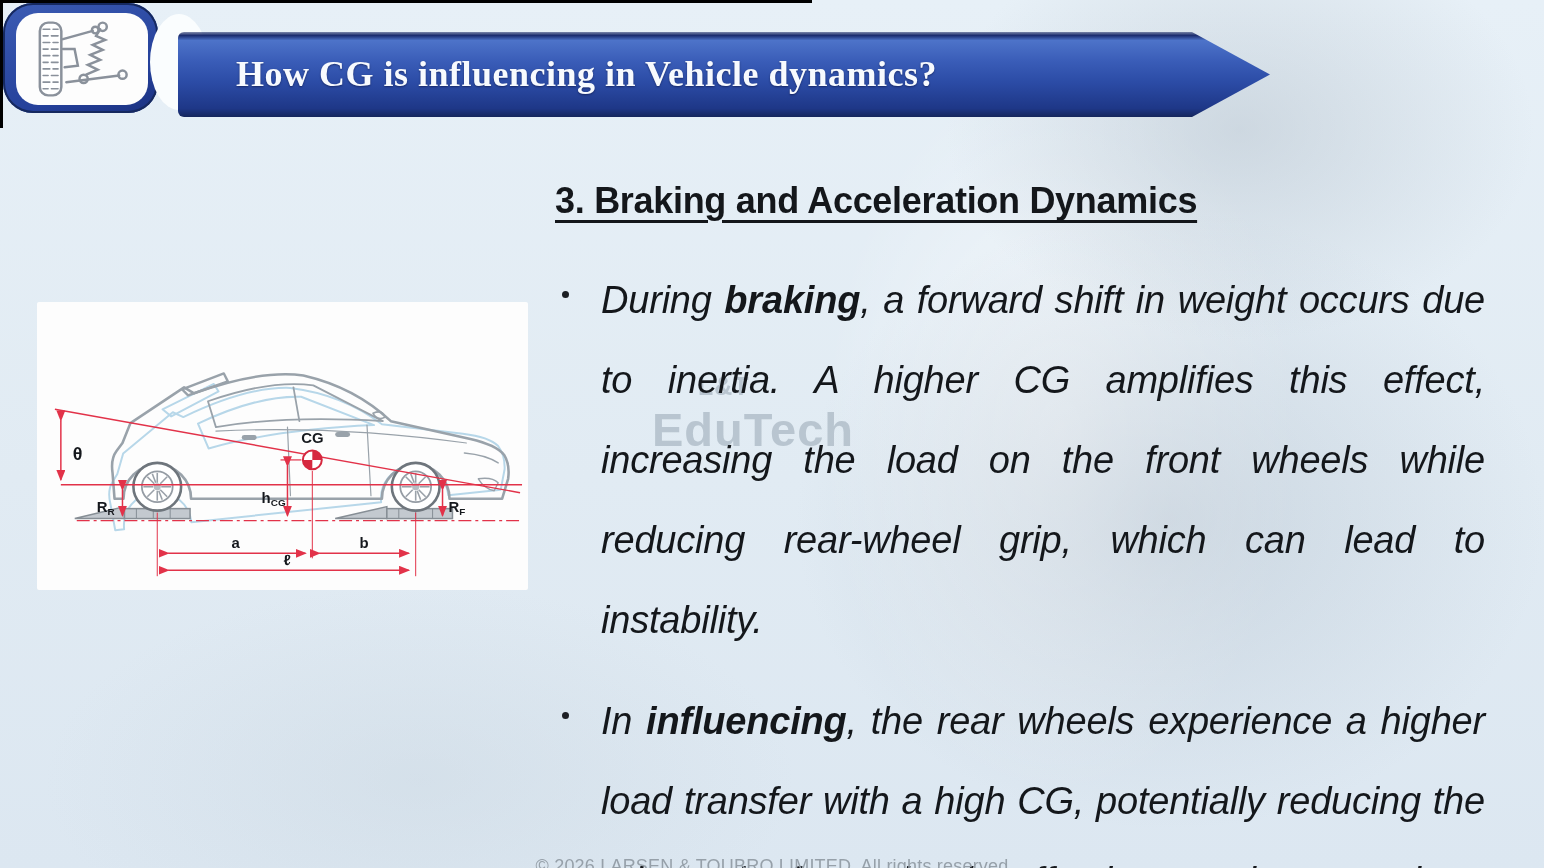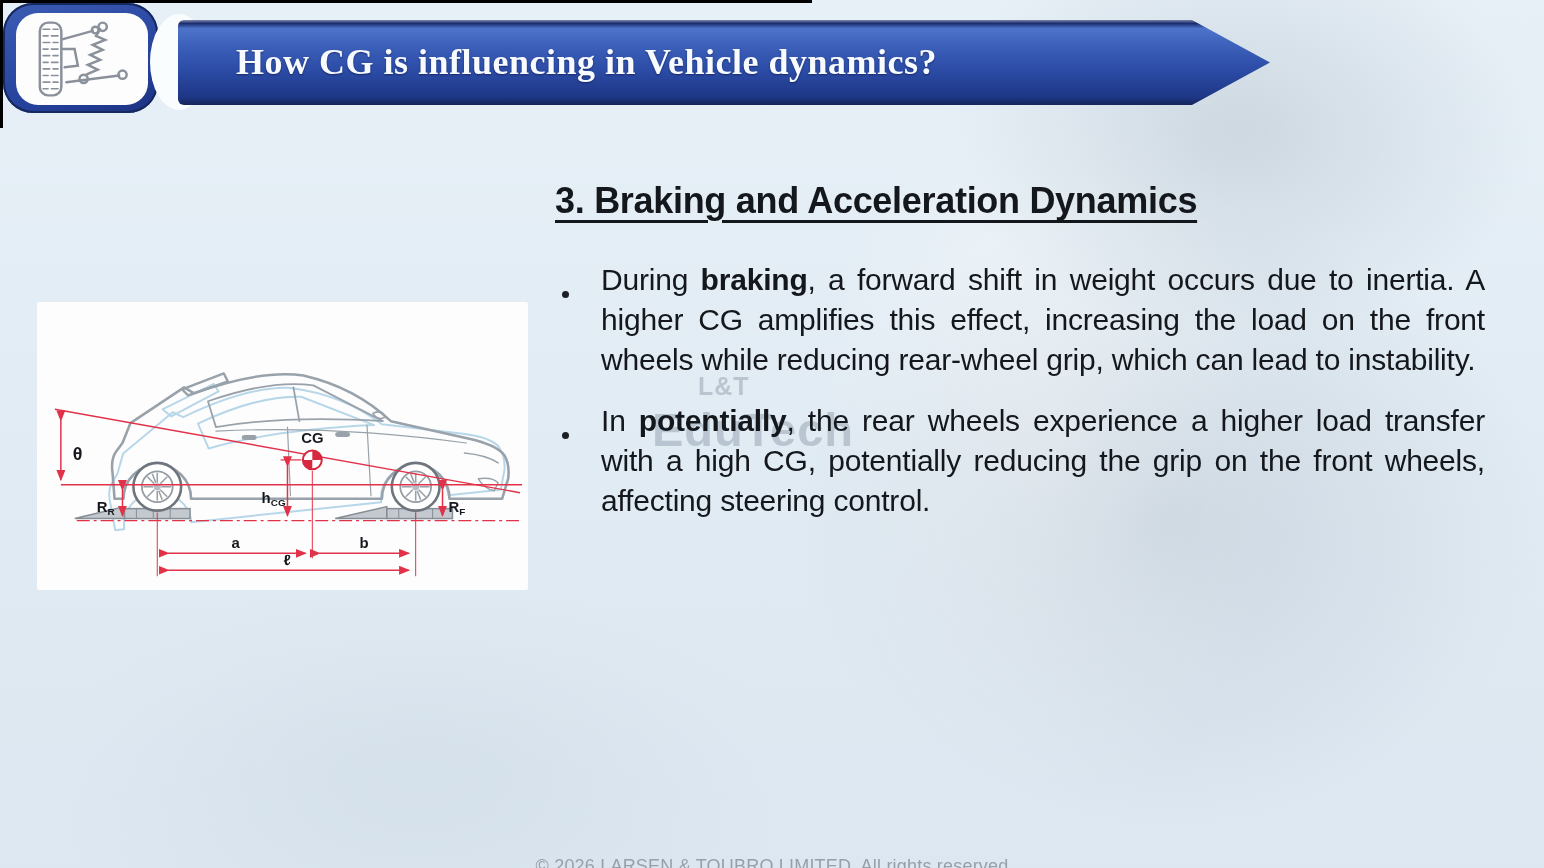--- a/index.html
+++ b/index.html
@@ -27,21 +27,21 @@
     position:absolute;left:13px;top:10px;width:132px;height:92px;
     background:#fdfdfd;border-radius:22px;
     display:flex;align-items:center;justify-content:center;
   }
   
   .banner-cap{
     position:absolute;left:150px;top:14px;width:58px;height:96px;
     background:#fafdfe;border-radius:50%;
   }
   .banner{
-    position:absolute;left:178px;top:20px;width:1092px;height:85px;
+    position:absolute;left:178px;top:32px;width:1092px;height:85px;
     clip-path:polygon(0 0,calc(100% - 78px) 0,100% 50%,calc(100% - 78px) 100%,0 100%);
     background:linear-gradient(180deg,#17266184 0,#1b2c6e 4%,#4d73c9 10%,#3a5db8 34%,#2b4ba5 60%,#1e3787 90%,#15265c 100%);
     border-radius:6px 0 0 6px;
   }
   .banner-title{
     position:absolute;left:58px;top:0;height:85px;line-height:84px;
     font-family:"Liberation Serif","DejaVu Serif",serif;font-weight:700;
     font-size:36px;color:#f7fafe;letter-spacing:.5px;
     text-shadow:0 1px 2px rgba(0,0,30,.45);white-space:nowrap;
   }
@@ -51,21 +51,21 @@
   .watermark .wm2{font-size:47px;font-weight:600;margin-top:7px;letter-spacing:1px;}
   
   .content{position:absolute;left:555px;top:158px;width:930px;z-index:2;color:#14171b;}
   .heading{
     font-size:36px;font-weight:700;letter-spacing:-.3px;white-space:nowrap;
     text-decoration:underline;text-decoration-thickness:3px;text-underline-offset:7px;margin-top:22px;
   }
   .bullets{list-style:none;margin:38px 0 0 0;padding:0;}
   .bullets li{
     position:relative;padding-left:46px;text-align:justify;
-    font-size:30px;line-height:40px;letter-spacing:-.2px;
+    font-size:38px;line-height:80px;letter-spacing:-.2px;font-style:italic;
   }
   .bullets li + li{margin-top:21px;}
   .bullets li::before{
     content:"";position:absolute;left:7px;top:31px;width:7px;height:7px;
     border-radius:50%;background:#1c1f24;
   }
   .bullets b{font-weight:700;}
   
   .diagram-card{
     position:absolute;left:37px;top:302px;width:491px;height:288px;
@@ -119,21 +119,21 @@
 
   <div class="watermark">
     <div class="wm1">L&amp;T</div>
     <div class="wm2">EduTech</div>
   </div>
 
   <div class="content">
     <div class="heading">3. Braking and Acceleration Dynamics</div>
     <ul class="bullets">
       <li><span>During </span><b>braking</b><span>, a forward shift in weight occurs due to inertia. A higher CG amplifies this effect, increasing the load on the front wheels while reducing rear-wheel grip, which can lead to instability.</span></li>
-      <li><span>In </span><b>potentially</b><span>, the rear wheels experience a higher load transfer with a high CG, potentially reducing the grip on the front wheels, affecting steering control.</span></li>
+      <li><span>In </span><b>influencing</b><span>, the rear wheels experience a higher load transfer with a high CG, potentially reducing the grip on the front wheels, affecting steering control.</span></li>
     </ul>
   </div>
 
   <div class="diagram-card">
     <svg viewBox="0 0 494 286">
       <defs>
         <marker id="arr" markerWidth="9" markerHeight="8" refX="6.5" refY="3" orient="auto">
           <path d="M0,0 L7.5,3 L0,6 Z" fill="#e23249"></path>
         </marker>
         <g id="wheel">

